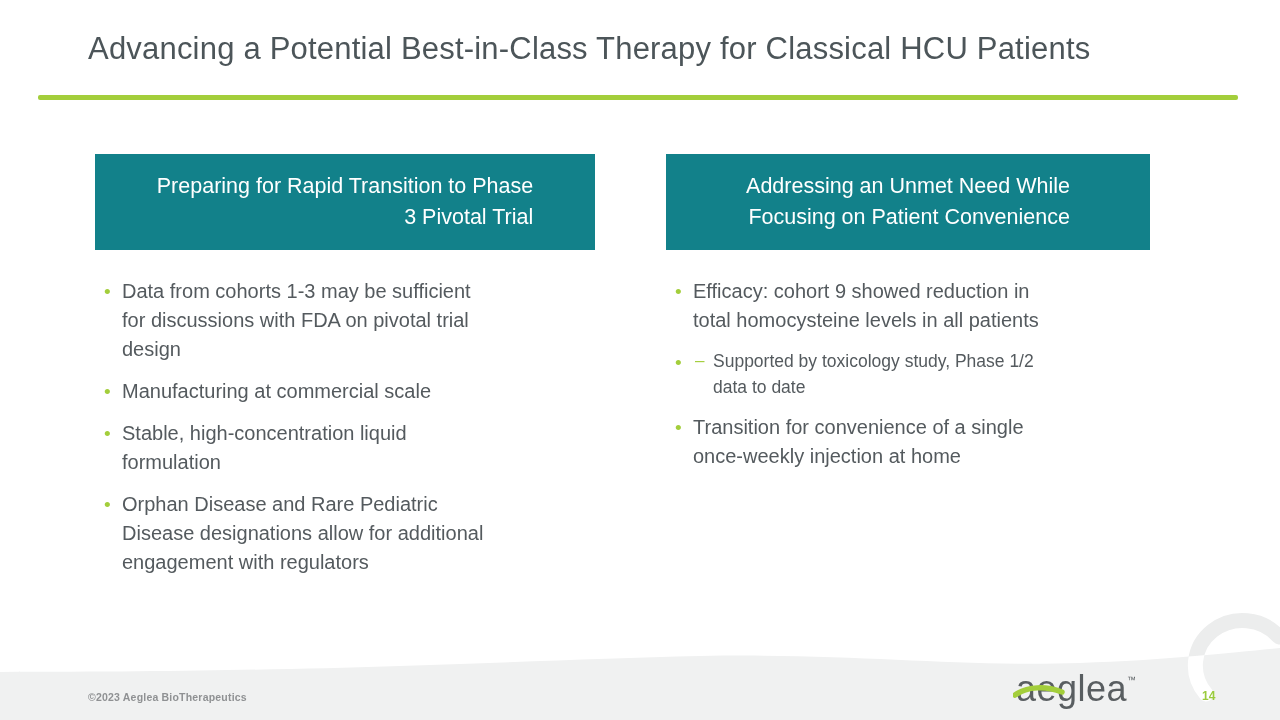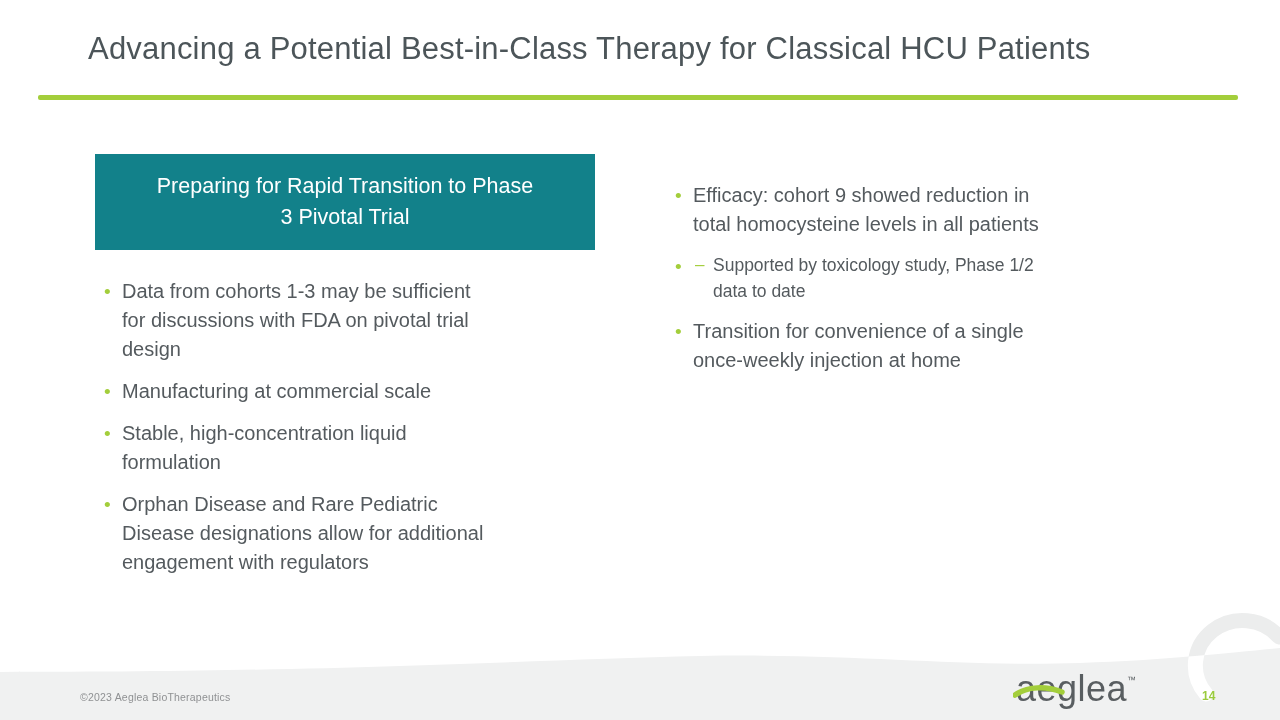--- a/index.html
+++ b/index.html
@@ -16,41 +16,41 @@
   .title-rule{
     position:absolute;left:38px;top:95px;width:1200px;height:5px;
     background:#A3CE3B;border-radius:2px;
   }
   .col{position:absolute;top:154px;}
   .col-left{left:95px;width:500px;}
   .col-right{left:666px;width:484px;}
   .header-box{
     background:#12818A;color:#ffffff;height:96px;
     display:flex;align-items:center;justify-content:center;
-    text-align:center;font-size:21.5px;line-height:31px;
+    text-align:right;font-size:21.5px;line-height:31px;
     white-space:pre-line;padding:0 10px;box-sizing:border-box;
   }
   ul.bullets{list-style:none;margin:27px 0 0;padding:0 0 0 9px;}
   ul.bullets li{
     position:relative;padding-left:18px;margin-bottom:13px;
     font-size:20px;line-height:29px;color:#545A5E;
   }
   .marker{
     position:absolute;left:0;top:0;color:#A3CE3B;font-size:19px;
   }
   .btxt{white-space:pre-line;}
   .sub-bullet{
     position:relative;margin:5px 0 0 2px;padding-left:18px;
     font-size:17.5px;line-height:26px;color:#545A5E;
   }
   .sub-bullet .marker{font-size:17px;top:0;}
   .footer-wave{position:absolute;left:0;top:610px;}
   .copyright{
-    position:absolute;left:80px;top:691px;
-    font-size:10.5px;color:#8F9193;letter-spacing:0.2px;
+    position:absolute;left:88px;top:691px;
+    font-size:10.5px;color:#8F9193;letter-spacing:0.2px;font-weight:bold;
   }
   .logo{
     position:absolute;left:1016px;top:668px;height:44px;
     color:#595E61;font-size:36px;font-weight:400;letter-spacing:0.5px;
   }
   .logo-text{position:relative;z-index:1;}
   .logo-tm{font-size:9px;vertical-align:18px;color:#595E61;}
   .logo-swash{position:absolute;left:-3px;top:15px;z-index:2;}
   .page-number{
     position:absolute;left:1202px;top:689px;
@@ -85,20 +85,22 @@
     <li>
       <span class="marker">•</span>
       <span class="btxt">Orphan Disease and Rare Pediatric
 Disease designations allow for additional
 engagement with regulators</span>
     </li>
   </ul>
 </div>
 
 <div class="col col-right">
+  <div class="header-box">Addressing an Unmet Need While
+Focusing on Patient Convenience</div>
   <ul class="bullets">
     <li>
       <span class="marker">•</span>
       <span class="btxt">Efficacy: cohort 9 showed reduction in
 total homocysteine levels in all patients</span>
     </li>
     <li>
       <span class="marker">•</span>
       <div class="sub-bullet">
         <span class="marker">–</span>

